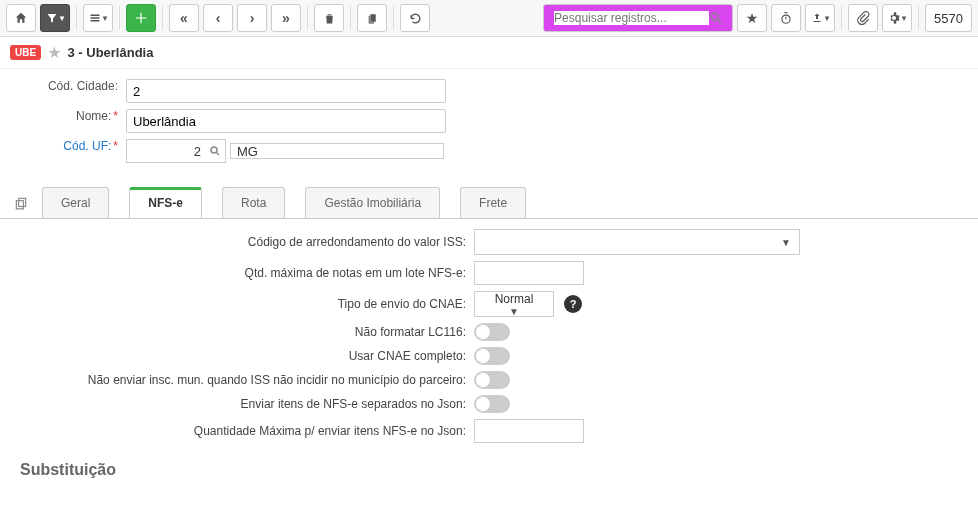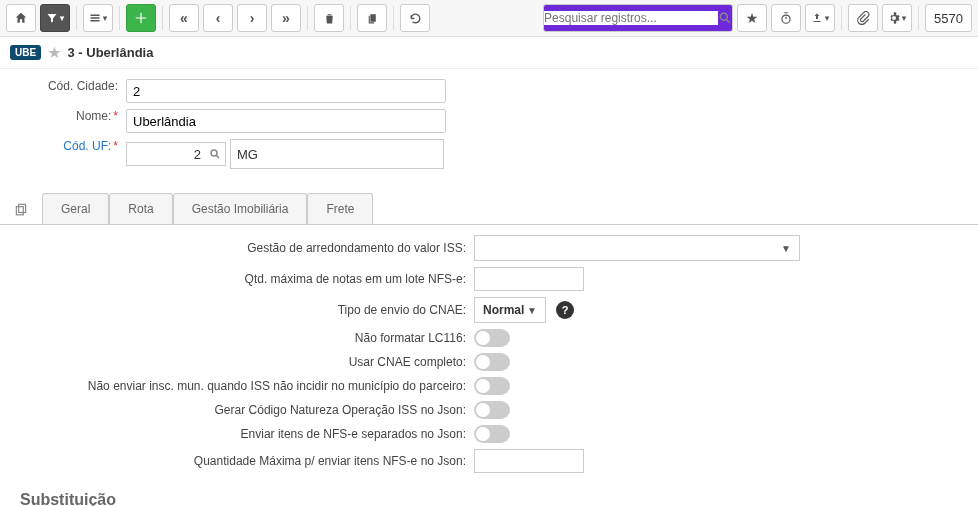--- a/index.html
+++ b/index.html
@@ -50,24 +50,24 @@
     }
     .chev-split {
       display: inline-flex;
       align-items: center;
     }
     .chev-split .small-chev { font-size: 9px; margin-left: 2px; }
     .search-wrap {
       display: flex;
       align-items: center;
       border: 1px solid #ccc;
-      background: #6d28d9;
+      background: #d946ef;
       border-radius: 3px;
       height: 28px;
-      padding: 0 0;
+      padding: 0 10px;
       width: 190px;
     }
     .search-wrap input {
       border: none;
       outline: none;
       font-size: 12px;
       flex: 1;
       color: #555;
     }
     .search-wrap .si { color: #888; font-size: 14px; }
@@ -83,21 +83,21 @@
       color: #333;
     }
     .flex-spacer { flex: 1; }
     .header-row {
       display: flex;
       align-items: center;
       padding: 6px 10px;
       border-bottom: 1px solid #eee;
     }
     .badge {
-      background: #0c4a6e;
+      background: #ef4444;
       color: #fff;
       font-size: 10px;
       font-weight: bold;
       padding: 2px 5px;
       border-radius: 3px;
       margin-right: 6px;
     }
     .star-icon { color: #bbb; font-size: 16px; margin-right: 6px; }
     .header-title { font-weight: bold; color: #333; font-size: 13px; }
     .form-area { padding: 10px 20px; }
@@ -136,21 +136,21 @@
       font-size: 13px;
     }
     .lookup-num .mag {
       position: absolute;
       right: 4px;
       color: #888;
       font-size: 13px;
     }
     .lookup-desc {
       border: 1px solid #ccc;
-      height: 30px;
+      height: 16px;
       width: 214px;
       display: flex;
       align-items: center;
       padding: 0 6px;
       font-size: 13px;
     }
     .tabs-wrap {
       display: flex;
       align-items: center;
       padding: 0 10px;
@@ -171,21 +171,21 @@
     .tab {
       padding: 8px 18px;
       border: 1px solid #ccc;
       border-bottom: none;
       border-top-left-radius: 3px;
       border-top-right-radius: 3px;
       background: #f5f5f5;
       font-size: 12px;
       color: #666;
       cursor: pointer;
-      margin-right: 0;
+      margin-right: 20px;
     }
     .tab.active {
       background: #fff;
       font-weight: bold;
       color: #333;
       border-top: 3px solid #3bb54a;
       padding-top: 6px;
       position: relative;
       z-index: 1;
     }
@@ -207,21 +207,21 @@
       height: 26px;
       display: flex;
       align-items: center;
       justify-content: space-between;
       padding: 0 8px;
       font-size: 12px;
       background: #fff;
       cursor: pointer;
     }
     .select-box.wide { width: 326px; }
-    .select-box.small { width: 72px; font-weight: bold; }
+    .select-box.small { width: 80px; font-weight: normal; flex-direction: column; }
     .select-box .arrow { color: #555; font-size: 10px; }
     .num-input {
       border: 1px solid #ccc;
       height: 24px;
       width: 110px;
       padding: 2px 6px;
       font-size: 12px;
     }
     .help-icon {
       width: 18px;
@@ -403,28 +403,29 @@
 </div>
 
 <div class="tabs-wrap">
   <div class="copy-icon">
     <svg width="14" height="14" viewBox="0 0 24 24" fill="none" stroke="currentColor" stroke-width="2">
         <rect x="8" y="4" width="12" height="14"></rect>
         <rect x="4" y="8" width="12" height="14"></rect>
       </svg>
   </div>
   <div class="tab">Geral</div>
+  <div class="tab active">NFS-e</div>
   <div class="tab">Rota</div>
   <div class="tab">Gestão Imobiliária</div>
   <div class="tab">Frete</div>
 </div>
 
 <div class="tab-content">
   <div class="field-row">
-    <div class="field-label">Gestão de arredondamento do valor ISS:</div>
+    <div class="field-label">Código de arredondamento do valor ISS:</div>
     <div class="select-box wide">
       <span></span>
       <span class="arrow">▼</span>
     </div>
   </div>
   <div class="field-row">
     <div class="field-label">Qtd. máxima de notas em um lote NFS-e:</div>
     <input class="num-input" style="">
   </div>
   <div class="field-row">
@@ -447,26 +448,20 @@
         <div class="knob"></div>
       </div>
   </div>
   <div class="field-row">
     <div class="field-label">Não enviar insc. mun. quando ISS não incidir no município do parceiro:</div>
     <div class="toggle">
         <div class="knob"></div>
       </div>
   </div>
   <div class="field-row">
-    <div class="field-label">Gerar Código Natureza Operação ISS no Json:</div>
-    <div class="toggle">
-        <div class="knob"></div>
-      </div>
-  </div>
-  <div class="field-row">
     <div class="field-label">Enviar itens de NFS-e separados no Json:</div>
     <div class="toggle">
         <div class="knob"></div>
       </div>
   </div>
   <div class="field-row">
     <div class="field-label">Quantidade Máxima p/ enviar itens NFS-e no Json:</div>
     <input class="num-input" style="">
   </div>
 

